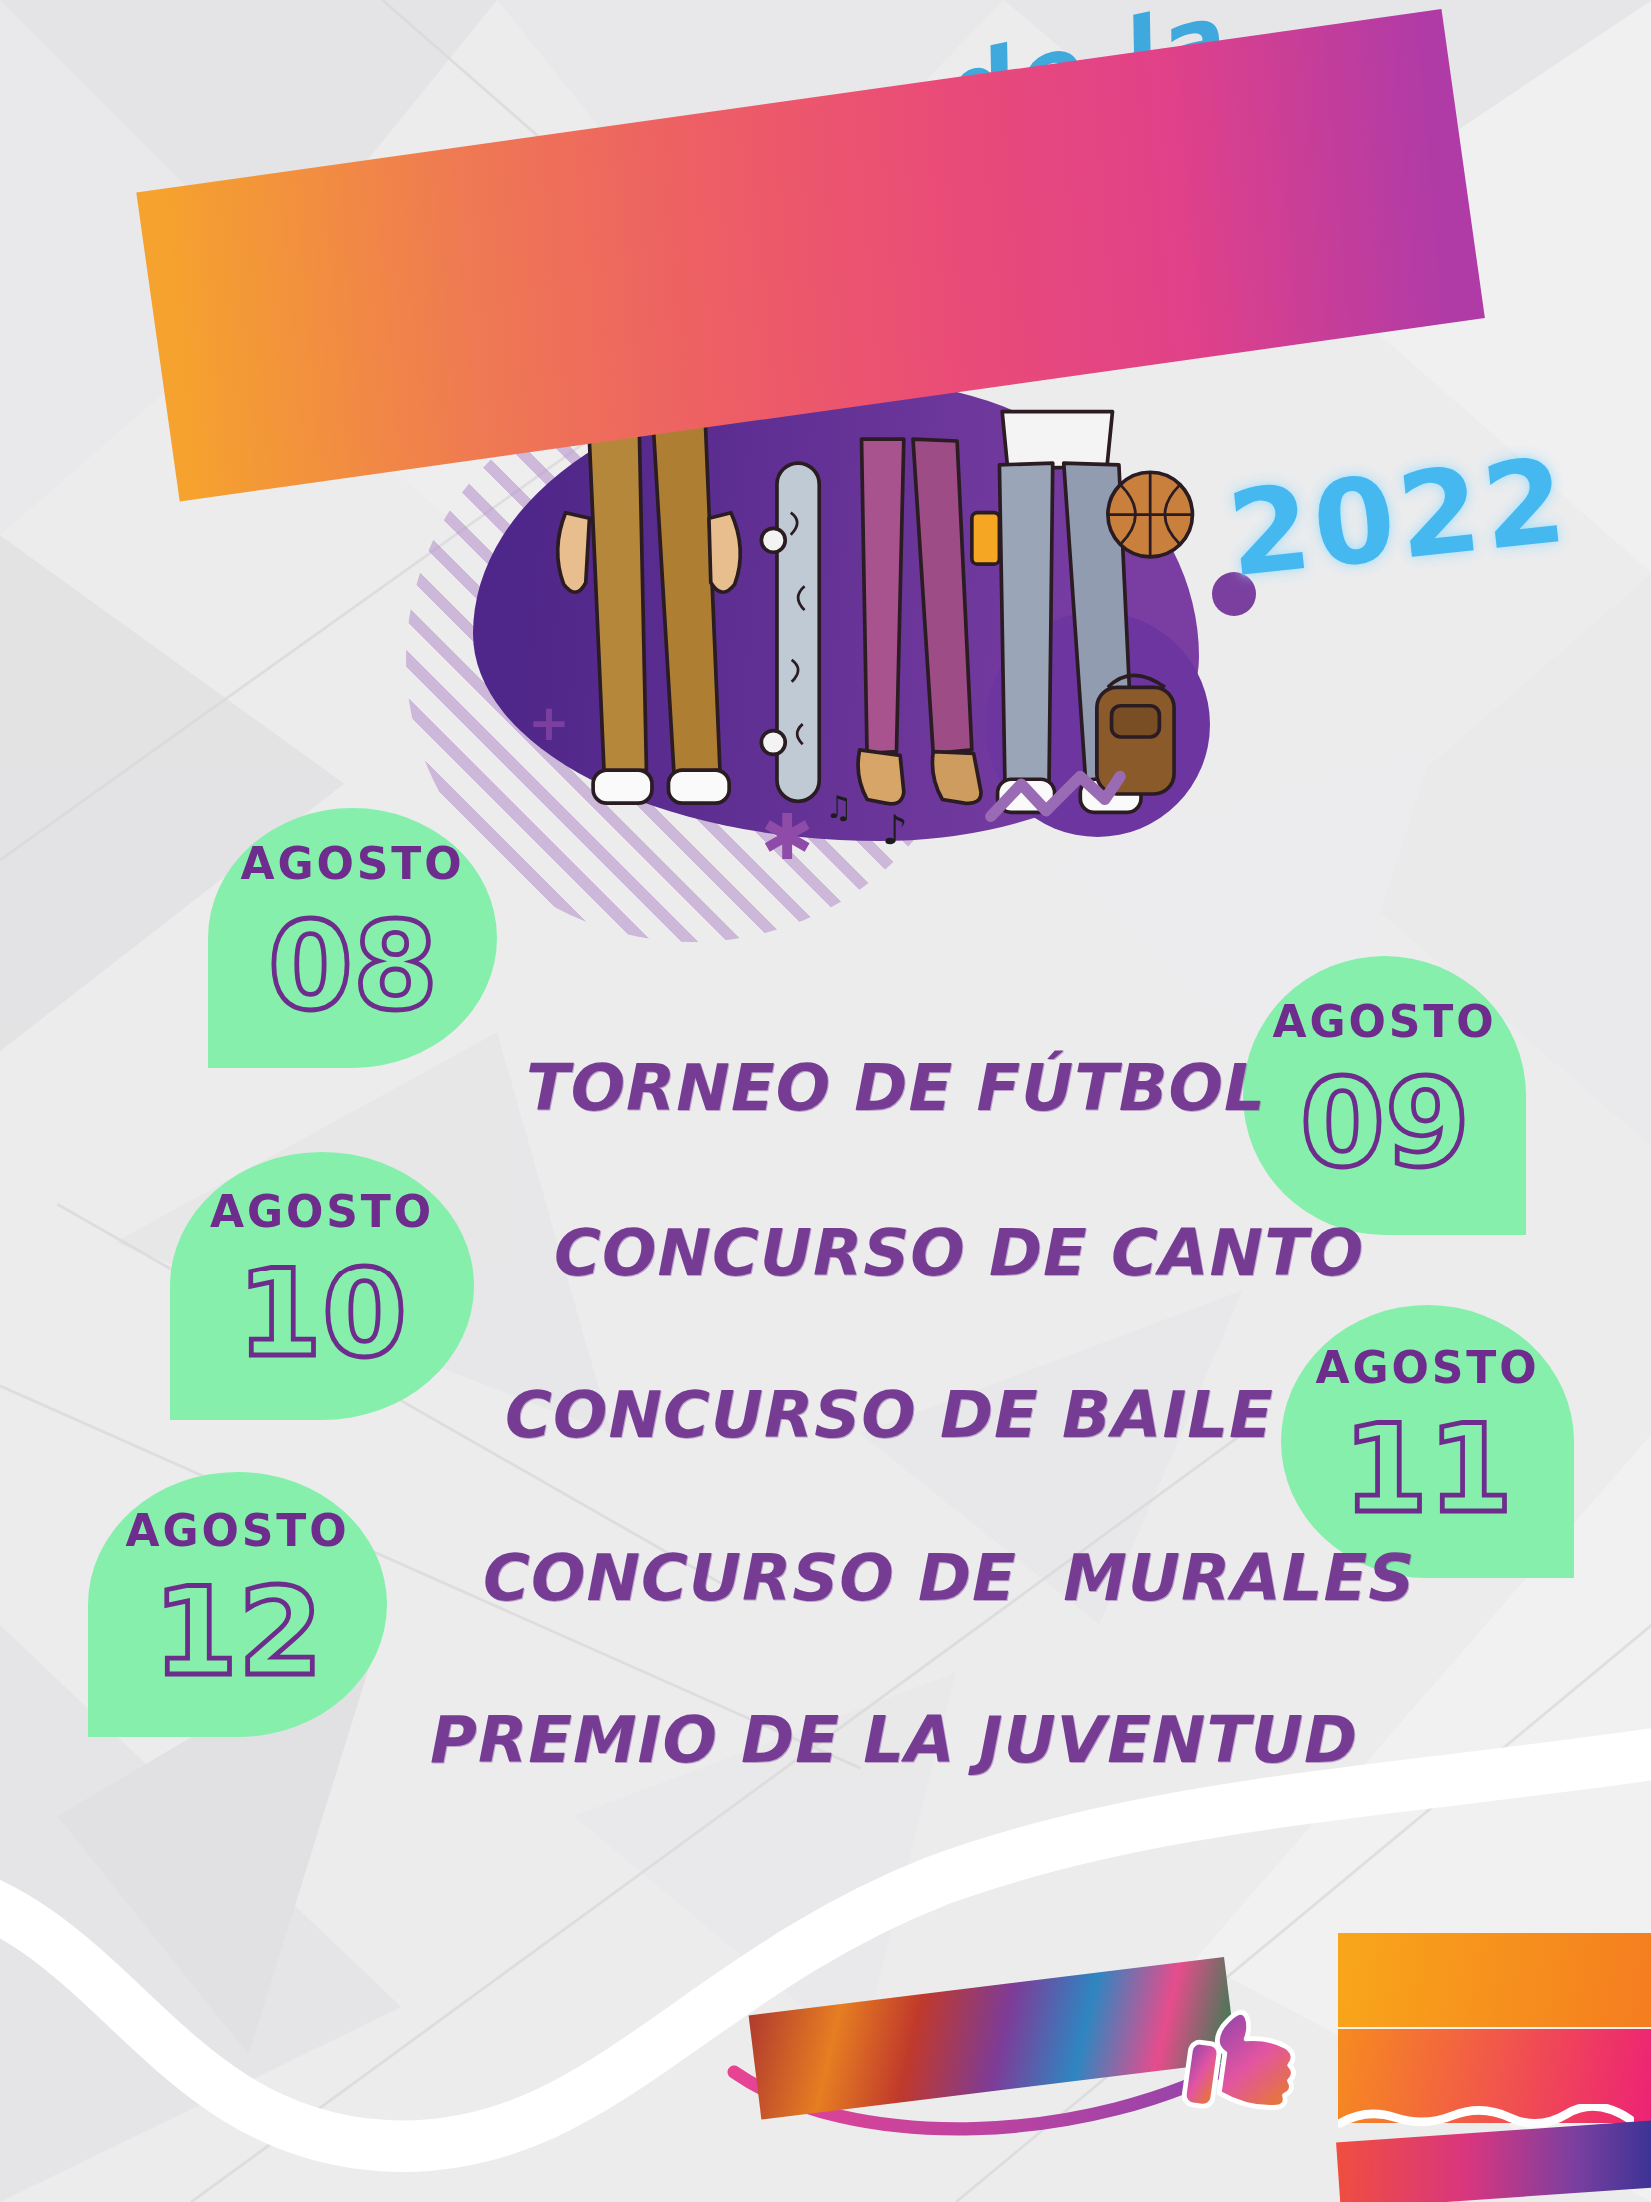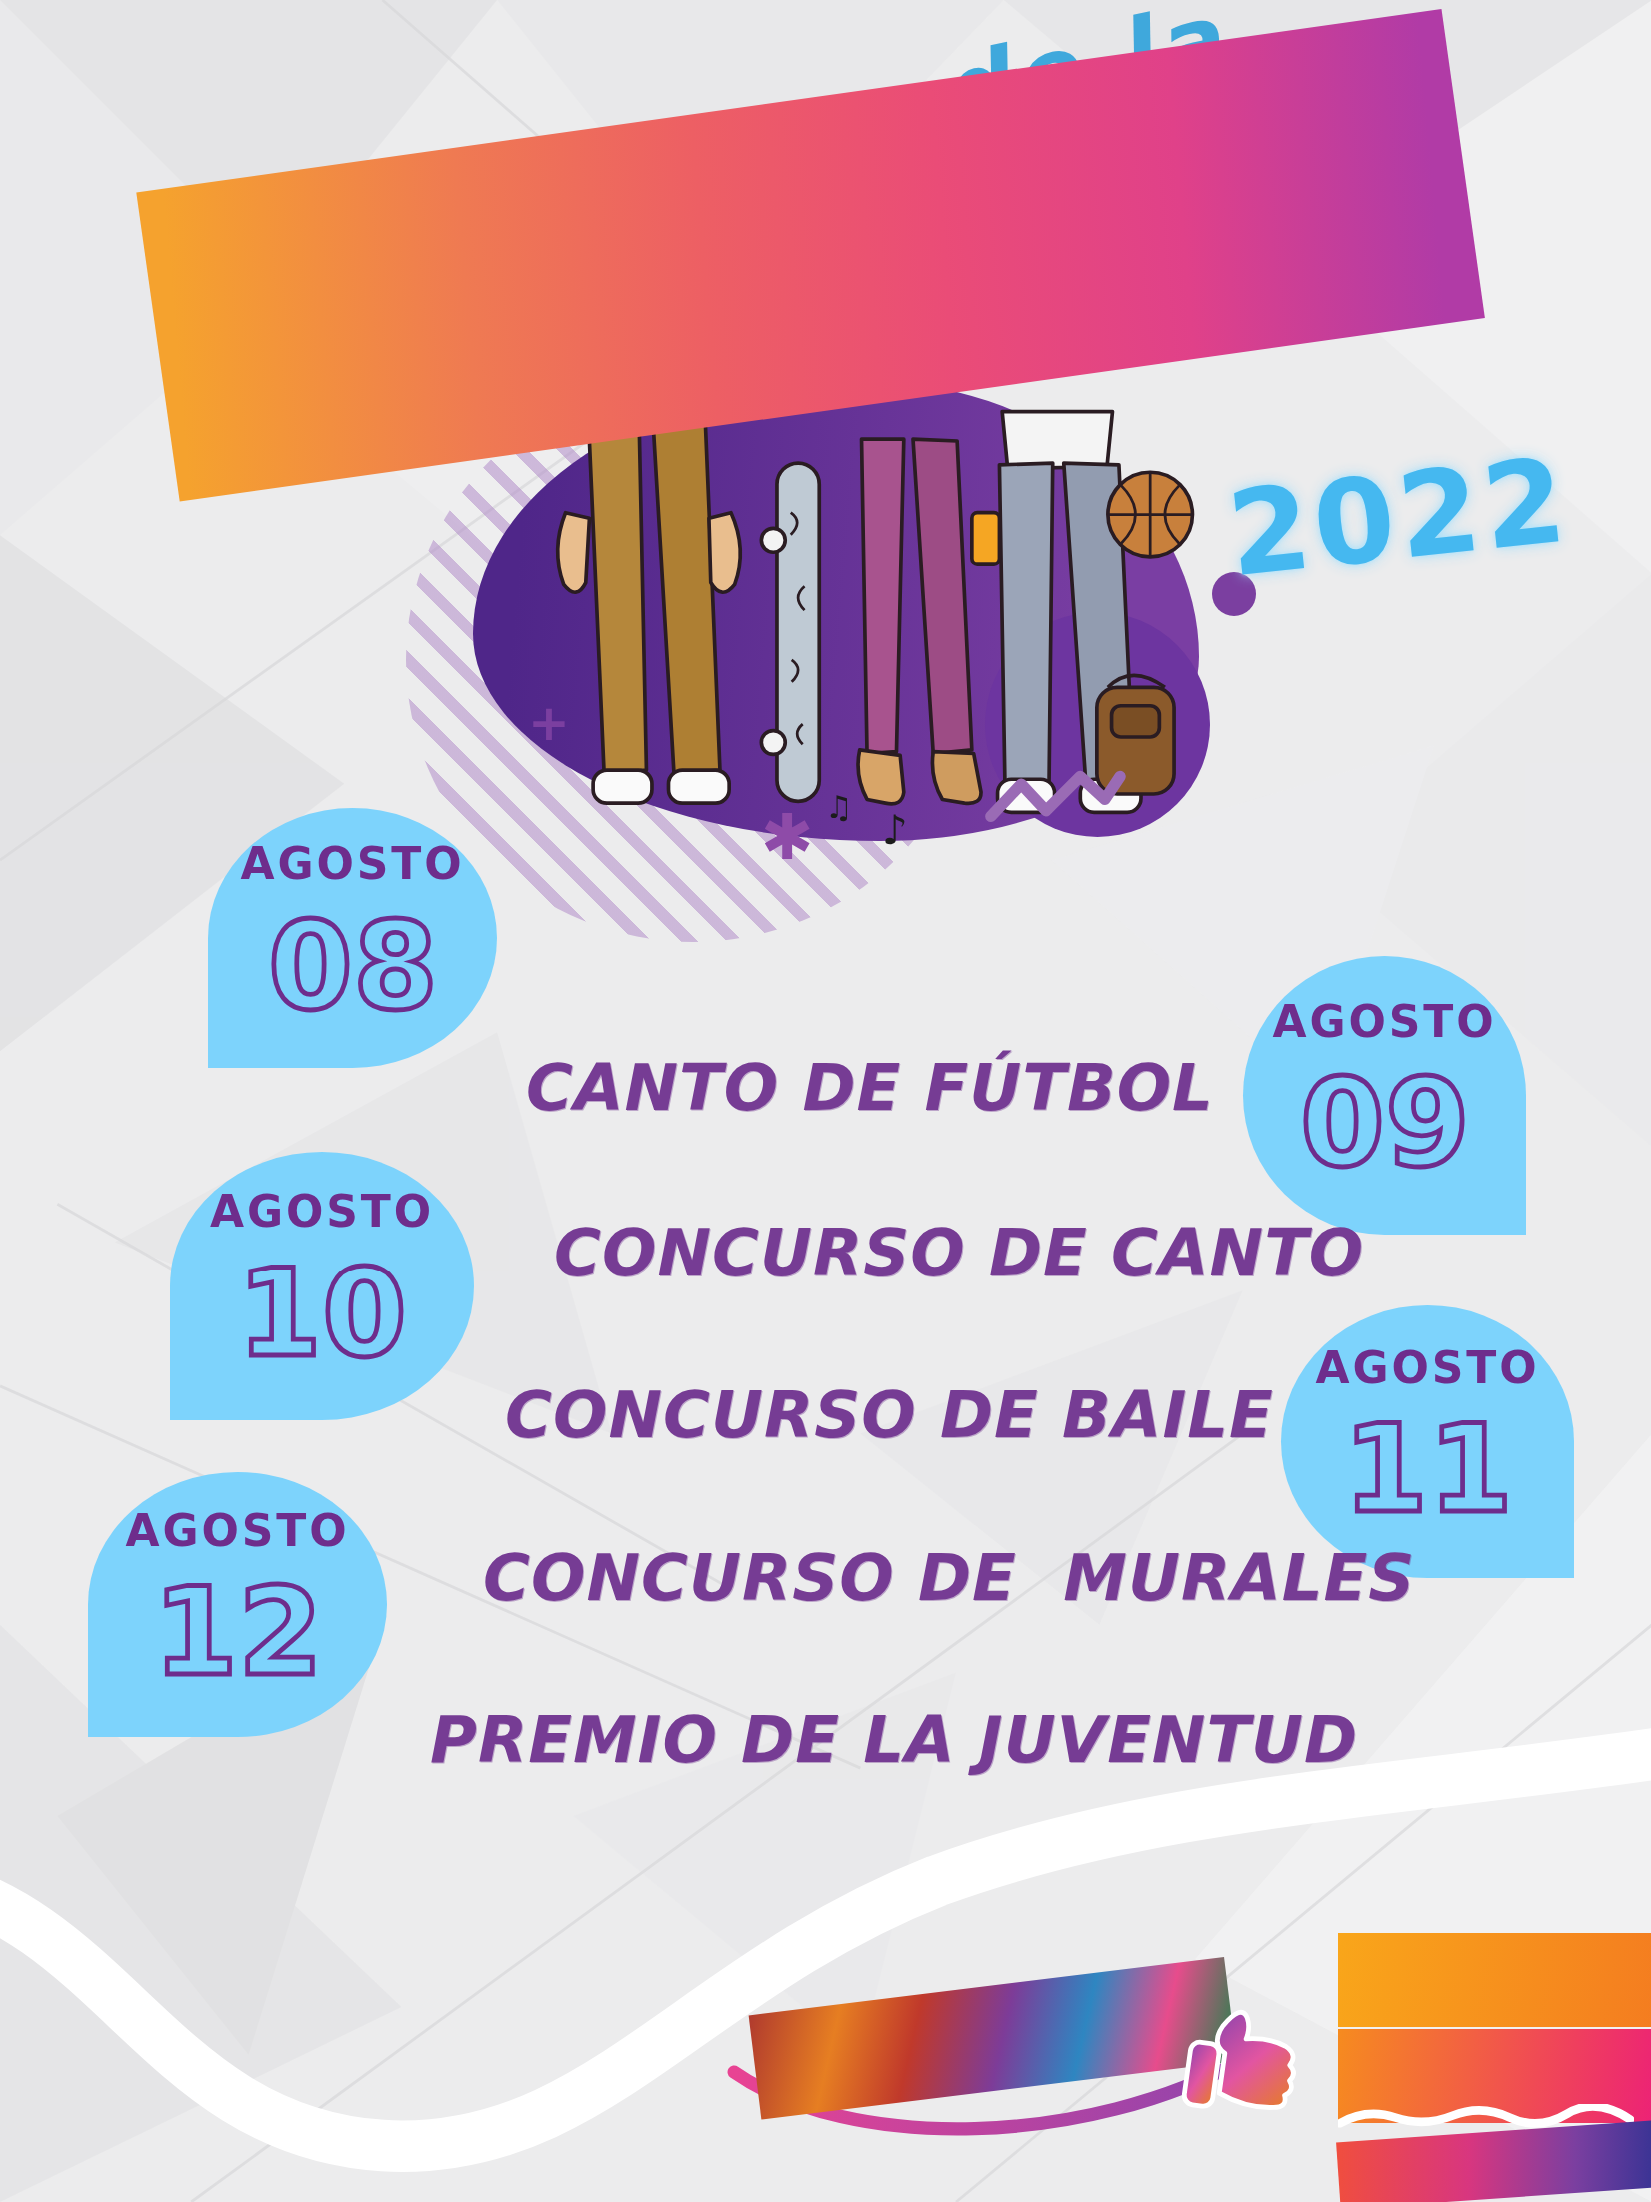--- a/index.html
+++ b/index.html
@@ -48,21 +48,21 @@
   }
   .legs-illustration{left:497px;top:384px;width:707px;height:478px;}
 
   .deco-plus{left:528px;top:694px;font-size:50px;font-weight:700;color:#7B3FA0;}
   .deco-asterisk{left:761px;top:801px;font-size:63px;font-weight:700;color:#8E4BA8;}
   .deco-zigzag{left:983px;top:767px;}
   .deco-dot{left:1212px;top:572px;width:44px;height:44px;border-radius:50%;background:#7B3FA0;}
 
   
   .bubble{
-    position:absolute;background:#7dd3fc;display:flex;flex-direction:column;
+    position:absolute;background:#86efac;display:flex;flex-direction:column;
     align-items:center;justify-content:center;gap:0;
   }
   .bubble.tail-left{border-radius:50% 50% 50% 0;}
   .bubble.tail-right{border-radius:50% 50% 0 50%;}
   .bubble .month{
     font-size:44px;font-weight:800;letter-spacing:2.9px;color:#6E2D8C;white-space:nowrap;
   }
   .bubble .day-svg{margin-top:5.7px;}
 
   .b08{left:208px;top:808px;width:289px;height:260px;}
@@ -232,21 +232,21 @@
     </svg>
   </div>
 
   <div class="bubble tail-left b12">
     <div class="month">AGOSTO</div>
     <svg class="day-svg" width="220" height="143" viewBox="0 0 230 150">
       <text x="115" y="118" text-anchor="middle" font-family="DejaVu Sans, sans-serif" font-size="128" font-weight="bold" fill="none" stroke="#6E2D8C" stroke-width="5">12</text>
     </svg>
   </div>
 
-  <div class="event e1">CANTO DE FÚTBOL</div>
+  <div class="event e1">TORNEO DE FÚTBOL</div>
   <div class="event e2">CONCURSO DE CANTO</div>
   <div class="event e3">CONCURSO DE BAILE</div>
   <div class="event e4">CONCURSO DE  MURALES</div>
   <div class="event e5">PREMIO DE LA JUVENTUD</div>
 
   <svg class="abs ribbon" viewBox="0 0 1728 2304">
     <path d="M -80 1968 C 120 2010, 170 2230, 400 2245 C 620 2258, 720 2070, 980 1968 C 1220 1880, 1480 1875, 1800 1825" fill="none" stroke="#FFFFFF" stroke-width="54" stroke-linecap="round"></path>
   </svg>
 
   <svg class="abs impulso-swoosh" width="535" height="143" viewBox="0 0 560 150">

